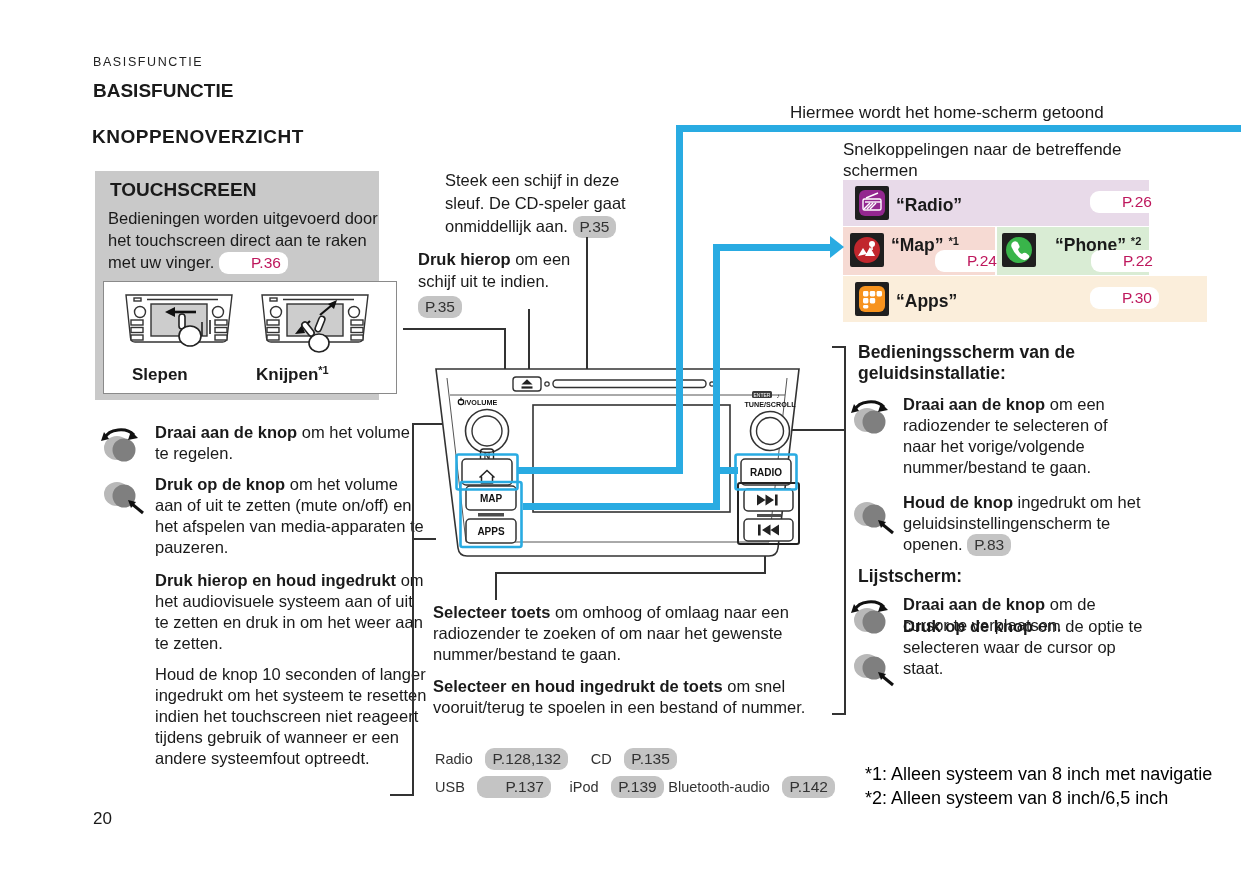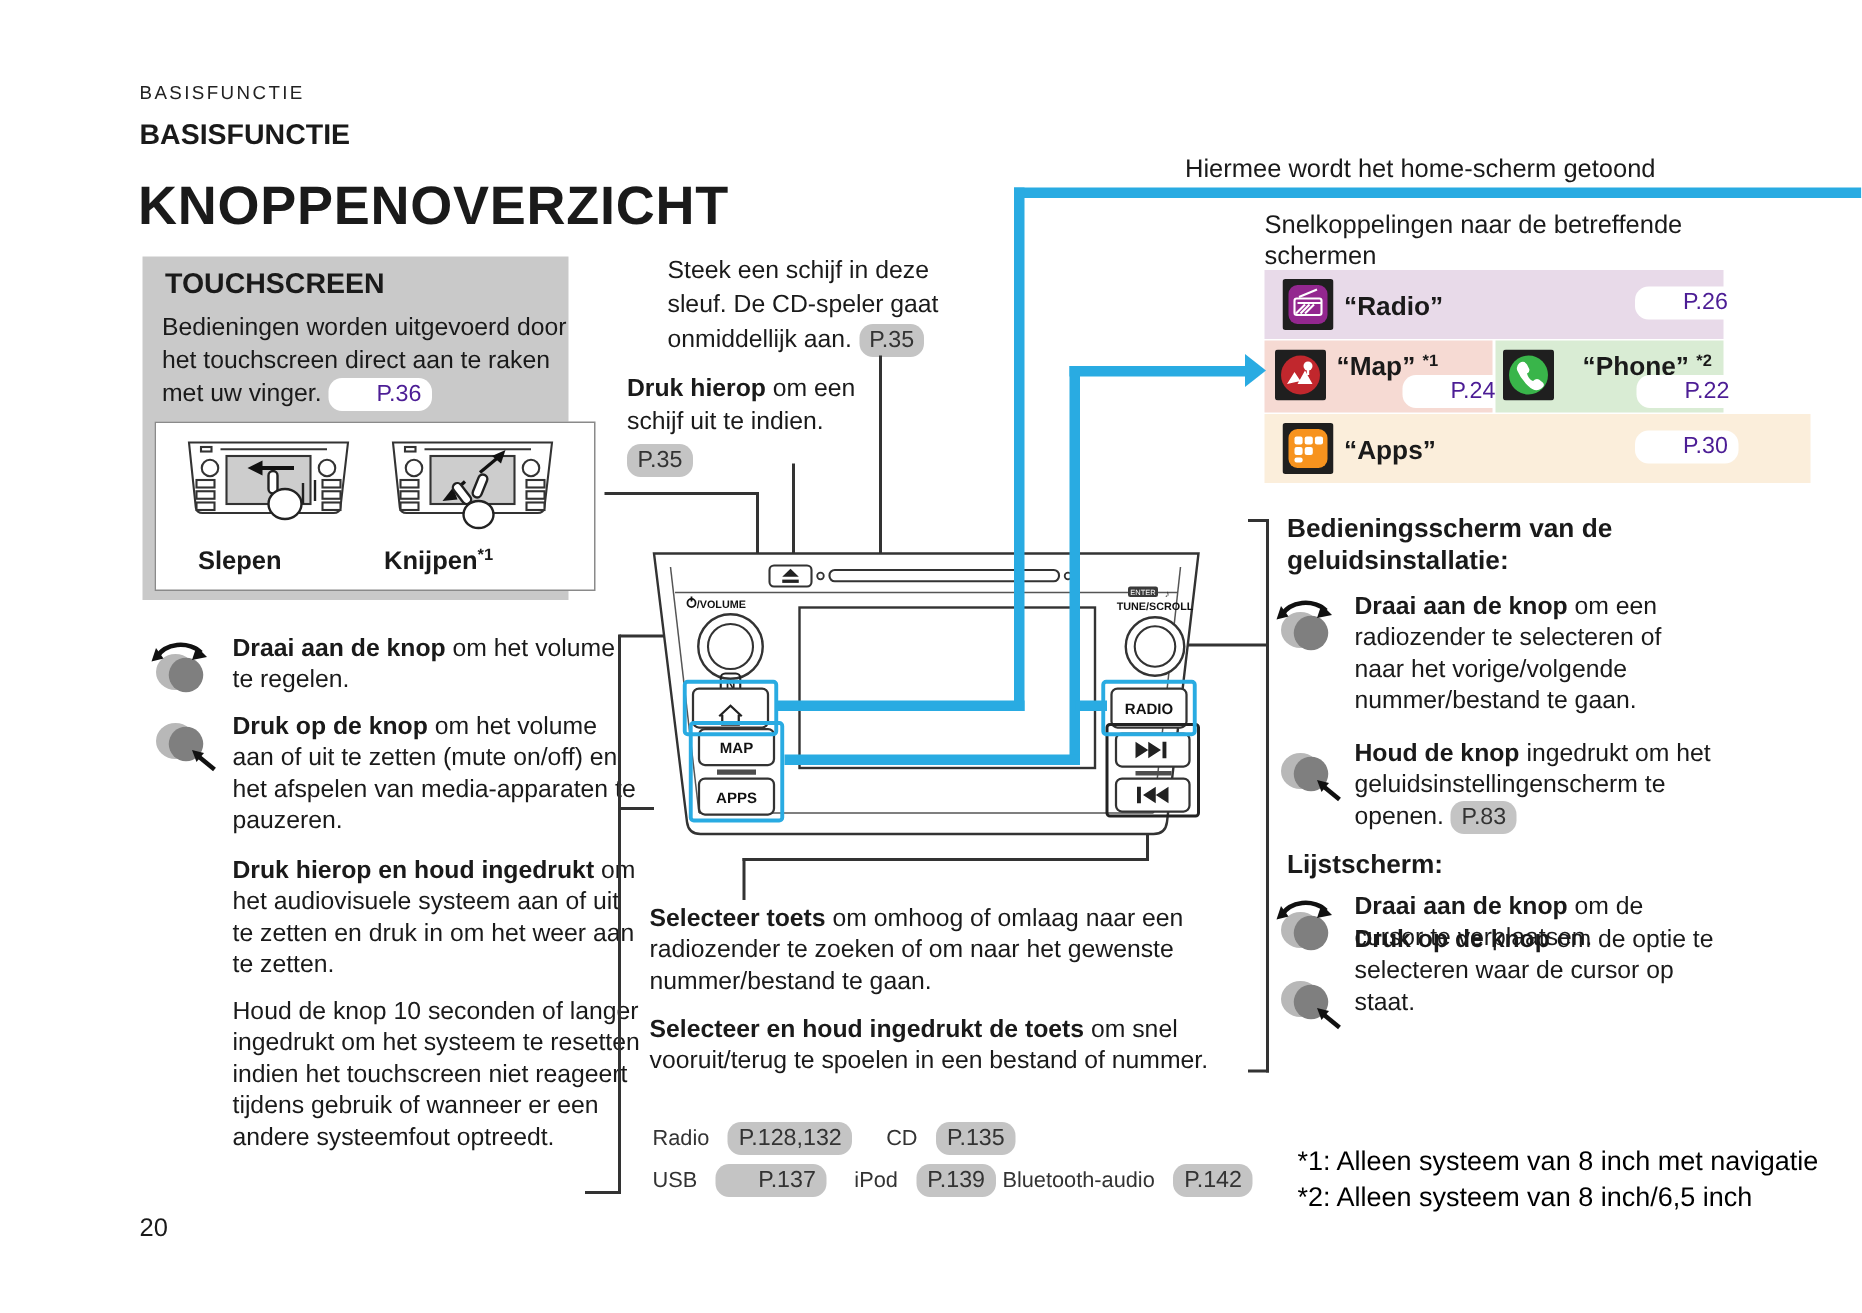--- a/index.html
+++ b/index.html
@@ -4,39 +4,39 @@
 <style>
   html,body{margin:0;padding:0;background:#fff;}
   #page{position:relative;width:1241px;height:875px;background:#fff;overflow:hidden;
         font-family:"Liberation Sans", sans-serif;color:#1a1a1a;}
   .abs{position:absolute;}
   .t{position:absolute;font-size:16.5px;line-height:21px;color:#1a1a1a;}
   .b{font-weight:700;}
   p{margin:0;}
   .badge{display:inline-block;border-radius:9px;padding:0 7px;font-size:15.5px;line-height:22px;
          background:#c4c4c4;color:#333;white-space:nowrap;vertical-align:baseline;}
-  .badge.white{background:#fff;color:#4c1d95;padding-left:32px;}
+  .badge.white{background:#fff;color:#be185d;padding-left:32px;}
   .line{position:absolute;background:#333;z-index:1;}
   .cyan{position:absolute;background:#29abe2;z-index:6;}
   .graybox{position:absolute;background:#c9c9c9;z-index:2;}
   .tbl-label{font-size:17.5px;font-weight:700;}
   .sup{font-size:11px;font-weight:700;vertical-align:6px;}
   .appicon{position:absolute;width:34px;height:34px;}
   .knob{position:absolute;width:46px;height:44px;z-index:2;}
   .fn{position:absolute;font-size:18px;line-height:24px;color:#000000;}
   .medialabel{font-size:14.5px;color:#333;}
 </style>
 </head>
 <body>
 
 <div id="page">
 
   <div class="t" style="left:93px;top:52px;font-size:12.5px;letter-spacing:1.6px;color:#222;">BASISFUNCTIE</div>
   <div class="t b" style="left:93px;top:80px;font-size:19px;">BASISFUNCTIE</div>
-  <div class="t b" style="left:92px;top:126px;font-size:36px;letter-spacing:.5px;">KNOPPENOVERZICHT</div>
+  <div class="t b" style="left:92px;top:126px;font-size:19px;letter-spacing:.5px;">KNOPPENOVERZICHT</div>
 
   <div class="graybox" style="left:95px;top:171px;width:284px;height:229px;">
     <div class="t b" style="left:15px;top:8px;font-size:19px;">TOUCHSCREEN</div>
     <div class="t" style="left:13px;top:36px;width:288px;line-height:22px;">
       <span>Bedieningen worden uitgevoerd door het touchscreen direct aan te raken met uw vinger.</span>
       <span class="badge white">P.36</span>
     </div>
     <div class="abs" style="left:8px;top:110px;width:292px;height:111px;background:#fff;border:1px solid #8a8a8a;">
 
       <svg class="abs" style="left:14px;top:6px;" width="122" height="66" viewBox="0 0 122 66">

